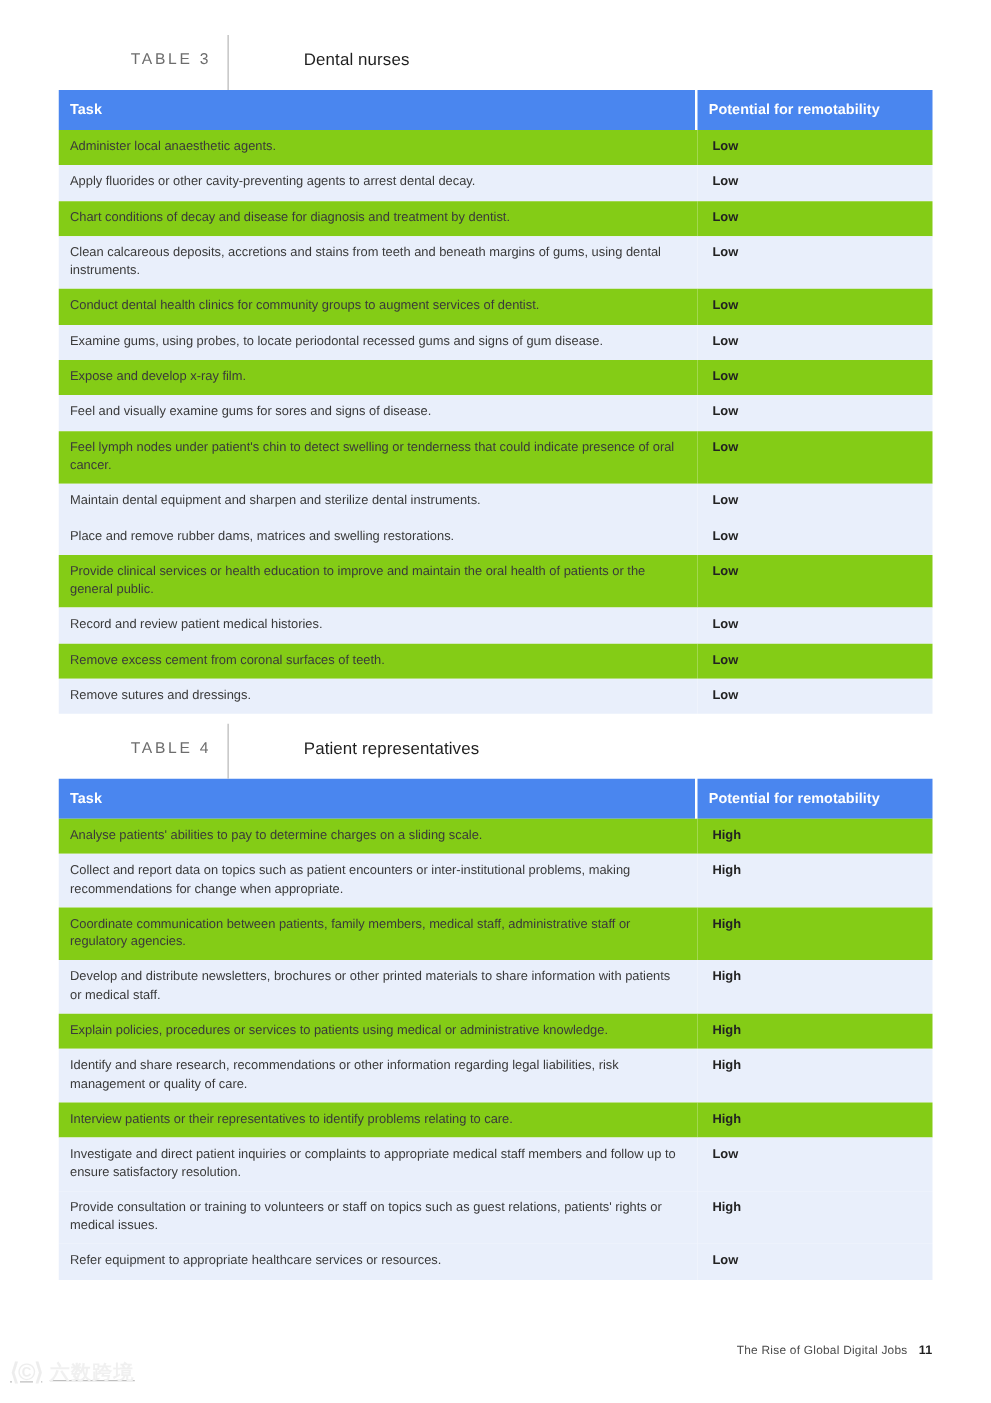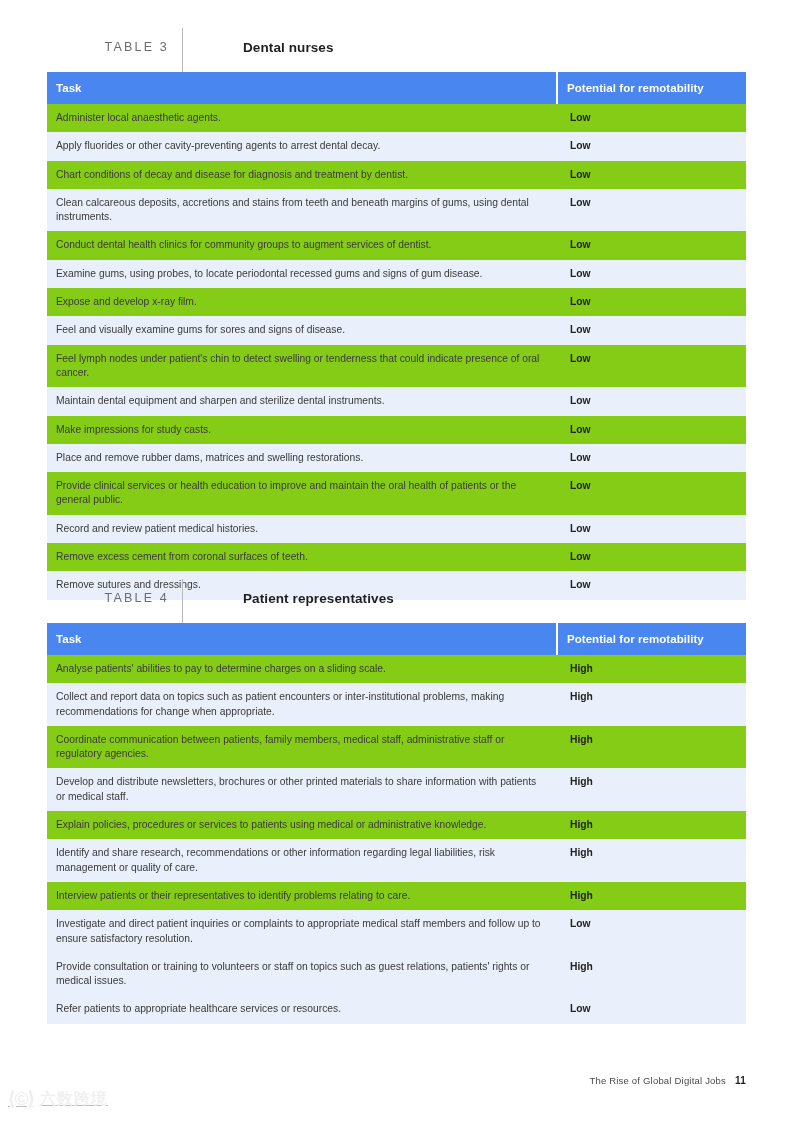--- a/index.html
+++ b/index.html
@@ -56,21 +56,21 @@
     left: 135px;
     top: 0px;
     width: 1px;
     height: 44px;
     background: #b9b9b9;
   }
   .table-caption {
     position: absolute;
     left: 152px;
     font-size: 13.5px;
-    font-weight: 700;
+    font-weight: 400;
     color: #1f1f1f;
     letter-spacing: 0.1px;
     white-space: nowrap;
     padding-left: 44px;
   }
 
   
   .rt {
     width: 699px;
     border-collapse: collapse;
@@ -226,25 +226,20 @@
           <tr class="odd">
             <td>Feel lymph nodes under patient's chin to detect swelling or tenderness that could indicate presence of oral cancer.</td>
             <td></td>
             <td class="val">Low</td>
           </tr>
           <tr class="even">
             <td>Maintain dental equipment and sharpen and sterilize dental instruments.</td>
             <td></td>
             <td class="val">Low</td>
           </tr>
-          <tr class="odd">
-            <td>Make impressions for study casts.</td>
-            <td></td>
-            <td class="val">Low</td>
-          </tr>
           <tr class="even">
             <td>Place and remove rubber dams, matrices and swelling restorations.</td>
             <td></td>
             <td class="val">Low</td>
           </tr>
           <tr class="odd">
             <td>Provide clinical services or health education to improve and maintain the oral health of patients or the general public.</td>
             <td></td>
             <td class="val">Low</td>
           </tr>
@@ -326,21 +321,21 @@
             <td>Investigate and direct patient inquiries or complaints to appropriate medical staff members and follow up to ensure satisfactory resolution.</td>
             <td></td>
             <td class="val">Low</td>
           </tr>
           <tr class="even">
             <td>Provide consultation or training to volunteers or staff on topics such as guest relations, patients' rights or medical issues.</td>
             <td></td>
             <td class="val">High</td>
           </tr>
           <tr class="even">
-            <td>Refer patients to appropriate healthcare services or resources.</td>
+            <td>Refer equipment to appropriate healthcare services or resources.</td>
             <td></td>
             <td class="val">Low</td>
           </tr>
         </tbody>
     </table>
   </section>
 
   <div class="footer">
     <span>The Rise of Global Digital Jobs</span><span class="page-no">11</span>
   </div>

